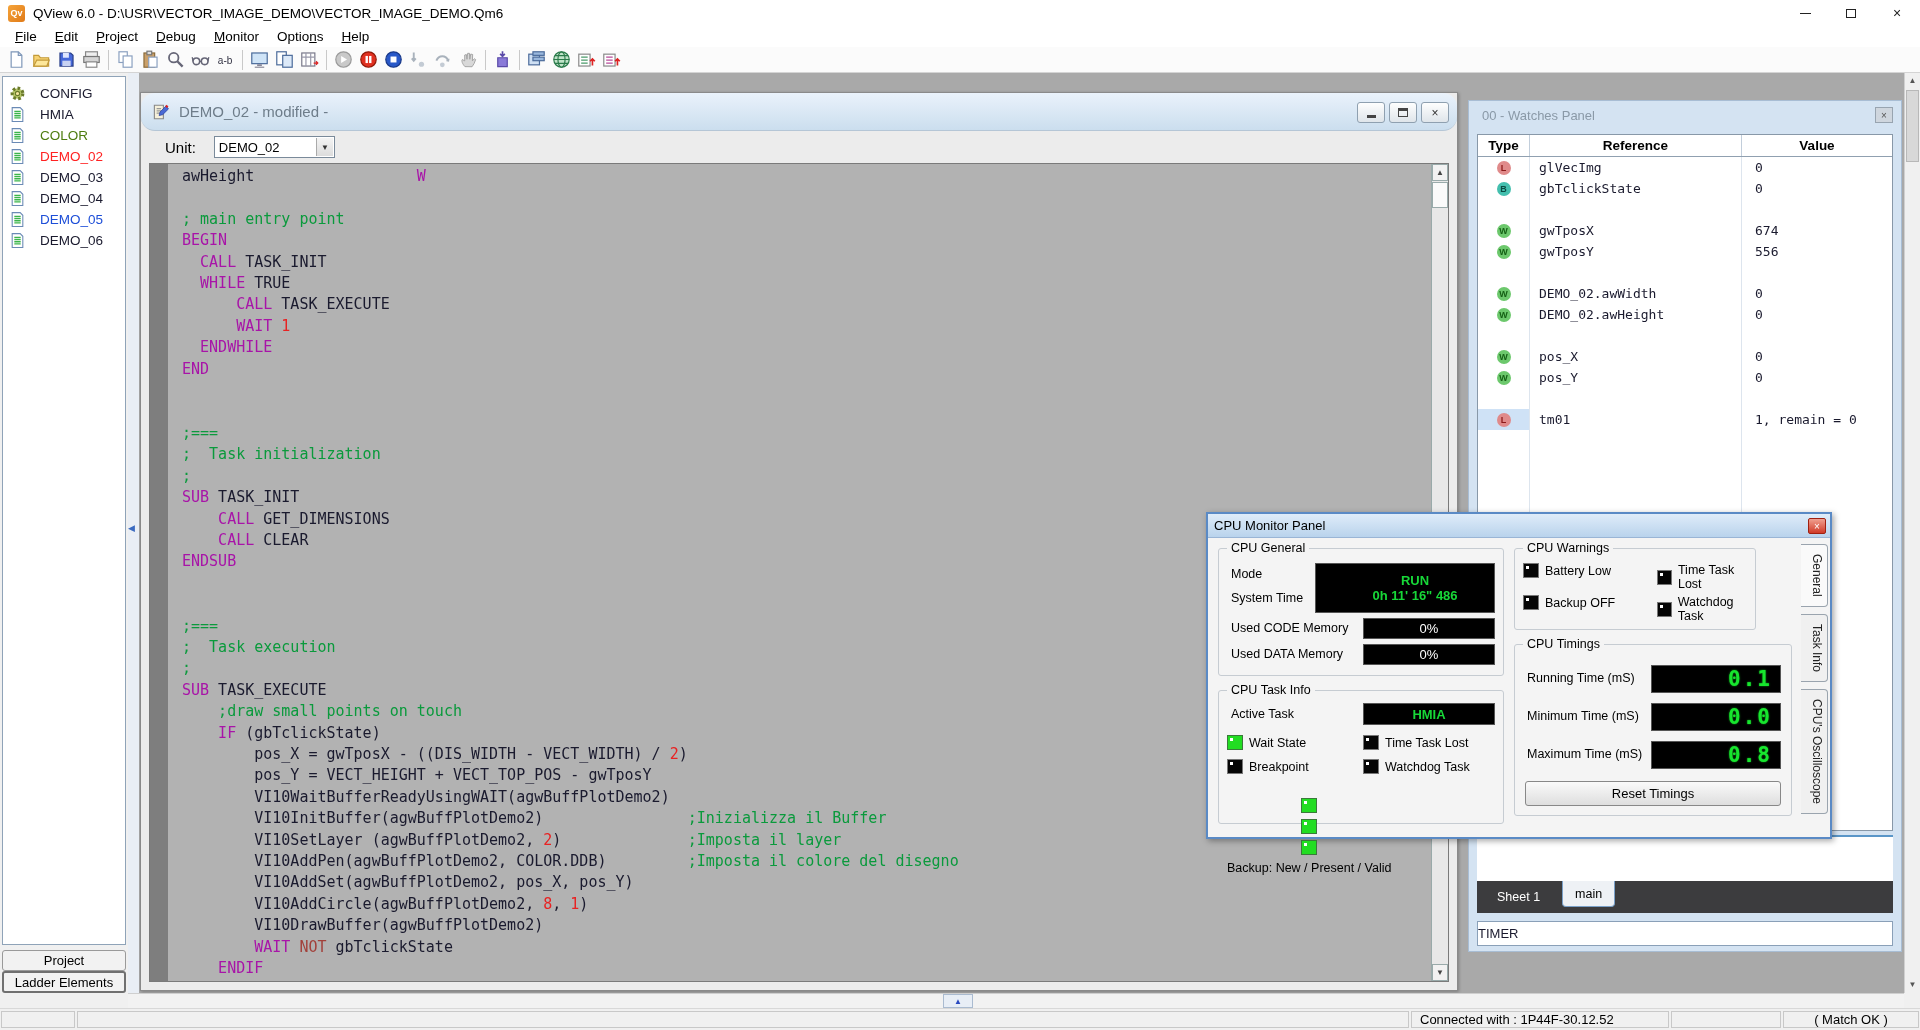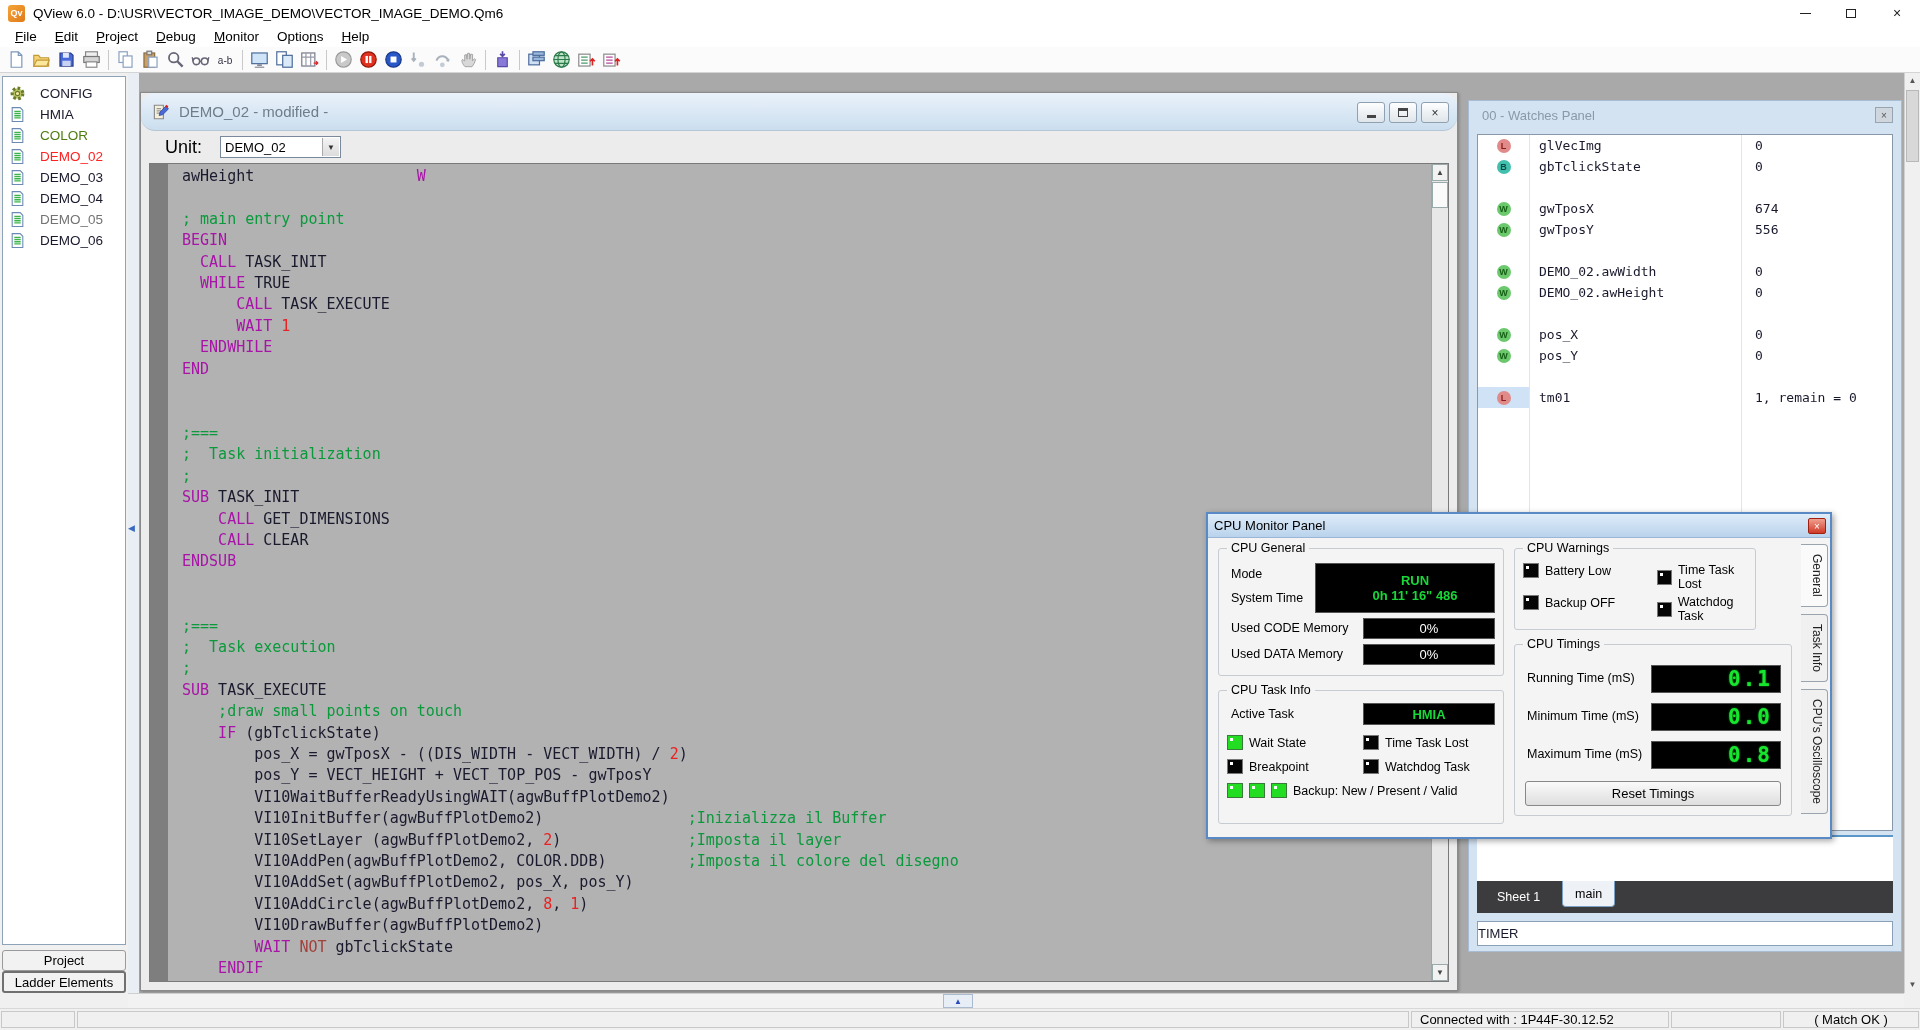--- a/index.html
+++ b/index.html
@@ -59,21 +59,21 @@
   .e-titlebar { height:38px; background:linear-gradient(#eaf2fb,#cbdeee); border-bottom:1px solid #b5c6d6;
                 display:flex; align-items:center;border-radius:14px; }
   .e-titlebar svg { width:18px; height:18px; margin-left:10px; }
   .e-title { margin-left:10px; font-size:15px; color:#6e7d8a; }
   .e-buttons { position:absolute; right:8px; top:9px; display:flex; gap:4px; }
   .e-btn { width:28px; height:21px; background:linear-gradient(#fefefe,#dfe5ea); border:1px solid #8fa0b0;
            border-radius:3px; display:flex; align-items:center; justify-content:center; font-size:12px; color:#333; }
   .eg-min { width:9px; height:3px; background:#444; margin-top:8px; }
   .eg-max { width:10px; height:9px; border:1px solid #444; border-top-width:3px; }
   .unit-row { height:32px; display:flex; align-items:center; }
-  .unit-label { margin-left:24px; font-size:18px; }
+  .unit-label { margin-left:24px; font-size:15px; }
   .unit-combo { margin-left:18px; width:121px; height:22px; border:1px solid #7a8a9a; background:#fff;
                 display:flex; align-items:center; position:relative; }
   .unit-combo .val { margin-left:4px; font-size:13px; }
   .combo-arrow { position:absolute; right:1px; top:1px; bottom:1px; width:17px; background:linear-gradient(#f4f4f4,#dcdcdc);
                  border-left:1px solid #aaa; display:flex; align-items:center; justify-content:center;
                  font-size:8px; color:#333; }
   .code-area { position:absolute; left:8px; right:8px; top:70px; bottom:8px; background:#b2b2b2;
                border:1px solid #7a7a7a; overflow:hidden; }
   .code-margin { position:absolute; left:0; top:0; bottom:0; width:18px; background:#7e7e7e; }
   .code { position:absolute; left:32px; top:2px; right:20px; bottom:0;
@@ -407,21 +407,21 @@
               <path d="M3 1.5h7.5l2.5 2.5v10.5H3z" fill="#fff" stroke="#6a8ab5"></path>
               <path d="M5 5.2h6M5 7.2h6M5 9.2h6M5 11.2h6" stroke="#3ab54a" stroke-width="1.3"></path>
             </svg>
             <span class="tree-label" style="color:#1a1a2e">DEMO_04</span>
           </div>
           <div class="tree-item">
             <svg viewBox="0 0 16 16">
               <path d="M3 1.5h7.5l2.5 2.5v10.5H3z" fill="#fff" stroke="#6a8ab5"></path>
               <path d="M5 5.2h6M5 7.2h6M5 9.2h6M5 11.2h6" stroke="#3ab54a" stroke-width="1.3"></path>
             </svg>
-            <span class="tree-label" style="color:#737373">DEMO_05</span>
+            <span class="tree-label" style="color:#1d4ed8">DEMO_05</span>
           </div>
           <div class="tree-item">
             <svg viewBox="0 0 16 16">
               <path d="M3 1.5h7.5l2.5 2.5v10.5H3z" fill="#fff" stroke="#6a8ab5"></path>
               <path d="M5 5.2h6M5 7.2h6M5 9.2h6M5 11.2h6" stroke="#3ab54a" stroke-width="1.3"></path>
             </svg>
             <span class="tree-label" style="color:#1a1a2e">DEMO_06</span>
           </div>
         </div>
       <div class="side-btn b1">Project</div>
@@ -469,20 +469,25 @@
           </div>
         </div>
       </div>
 
       <div class="watches">
         <div class="w-title">
           <span class="t">00 - Watches Panel</span>
           <div class="w-close">×</div>
         </div>
         <div class="w-table">
+          <div class="w-head">
+            <div>Type</div>
+            <div>Reference</div>
+            <div>Value</div>
+          </div>
           <div id="wrows">
               <div class="w-row">
                 <div class="w-cell type">
                   <span class="w-badge" style="background:#e08a8a;color:#8b1a1a">L</span>
                 </div>
                 <div class="w-cell ref">glVecImg</div>
                 <div class="w-cell val">0</div>
               </div>
               <div class="w-row">
                 <div class="w-cell type">
@@ -617,21 +622,21 @@
               <span>Time Task Lost</span>
             </div>
           <div class="led-row" style="left:8px;  top:68px;" id="ti-led-2">
               <span class="led"></span>
               <span>Breakpoint</span>
             </div>
           <div class="led-row" style="left:144px; top:68px;" id="ti-led-3">
               <span class="led"></span>
               <span>Watchdog Task</span>
             </div>
-          <div class="led-row" style="left:8px; top:92px;" id="backup-row">
+          <div class="led-row" style="left:8px; top:107px;flex-direction:column;" id="backup-row">
               <span class="led on"></span>
               <span class="led on"></span>
               <span class="led on"></span>
               <span>Backup: New / Present / Valid</span>
             </div>
         </div>
 
         <div class="grp" style="left:306px; top:34px; width:242px; height:82px;">
           <span class="grp-label">CPU Warnings</span>
           <div class="led-row" style="left:8px;  top:14px;" id="w-led-0">

